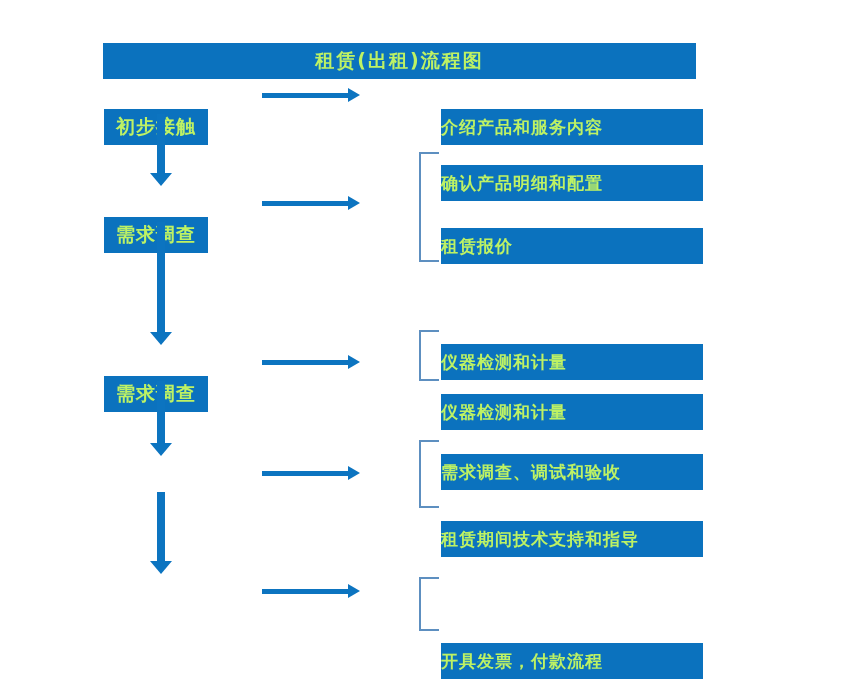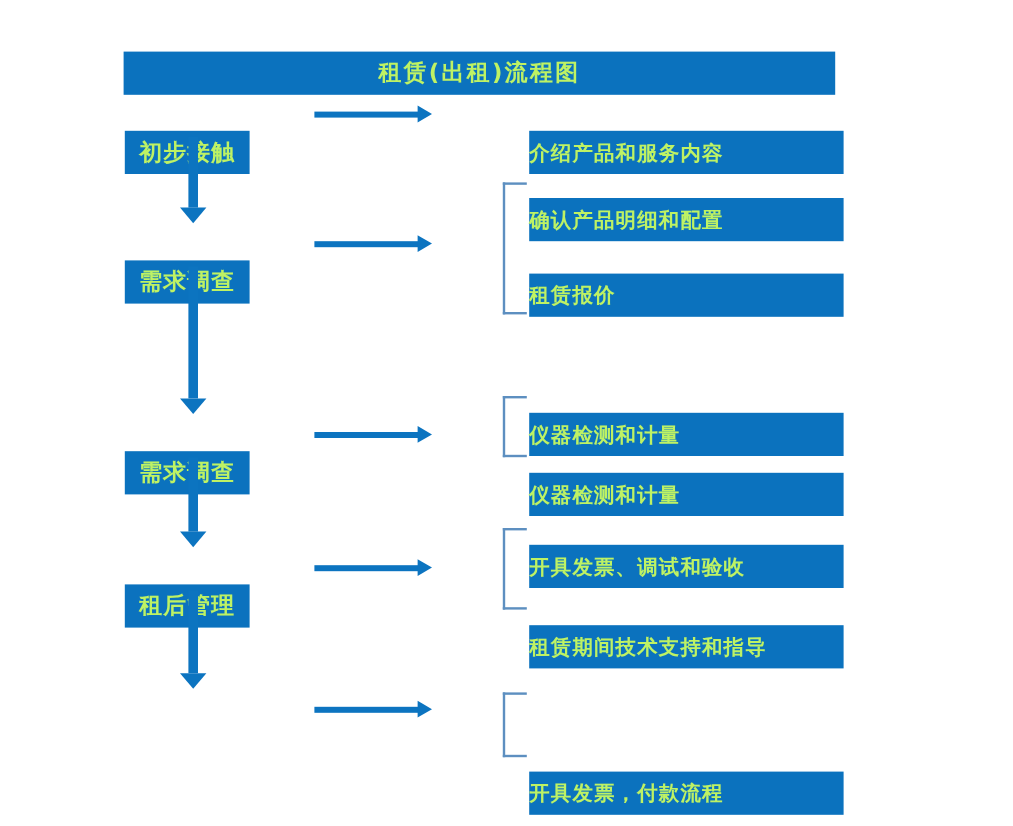--- a/index.html
+++ b/index.html
@@ -118,21 +118,20 @@
 </head>
 <body>
 
 <div id="canvas">
 
   <div class="box title-box">租赁(出租)流程图</div>
 
   <div class="box stage-box" style="top:78px">初步接触</div>
   <div class="box stage-box" style="top:186px">需求调查</div>
   <div class="box stage-box" style="top:345px">需求调查</div>
-  <div class="box stage-box" style="top:456px">租后管理</div>
 
   <div class="v-arrow" style="top:114px;height:72px">
     <div class="shaft" style="height:59px"></div>
     <div class="head"></div>
   </div>
   <div class="v-arrow" style="top:222px;height:123px">
     <div class="shaft" style="height:110px"></div>
     <div class="head"></div>
   </div>
   <div class="v-arrow" style="top:381px;height:75px">
@@ -168,17 +167,17 @@
   <div class="bracket" style="top:152px;height:110px"></div>
   <div class="bracket" style="top:330px;height:51px"></div>
   <div class="bracket" style="top:440px;height:68px"></div>
   <div class="bracket" style="top:577px;height:54px"></div>
 
   <div class="box detail-box" style="top:78px">介绍产品和服务内容</div>
   <div class="box detail-box" style="top:134px">确认产品明细和配置</div>
   <div class="box detail-box" style="top:197px">租赁报价</div>
   <div class="box detail-box" style="top:313px">仪器检测和计量</div>
   <div class="box detail-box" style="top:363px">仪器检测和计量</div>
-  <div class="box detail-box" style="top:423px">开具发票、调试和验收</div>
+  <div class="box detail-box" style="top:423px">需求调查、调试和验收</div>
   <div class="box detail-box" style="top:490px">租赁期间技术支持和指导</div>
   <div class="box detail-box" style="top:612px">开具发票，付款流程</div>
 
 </div>
 
 </body></html>

